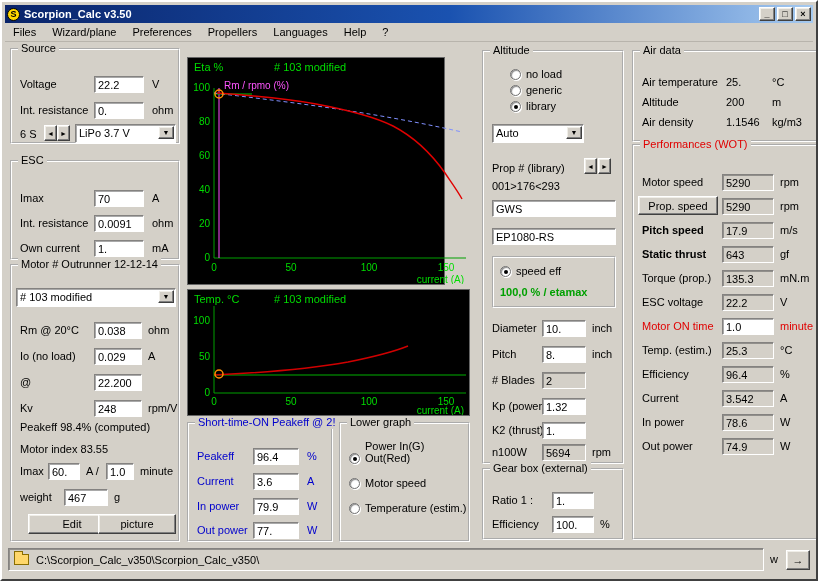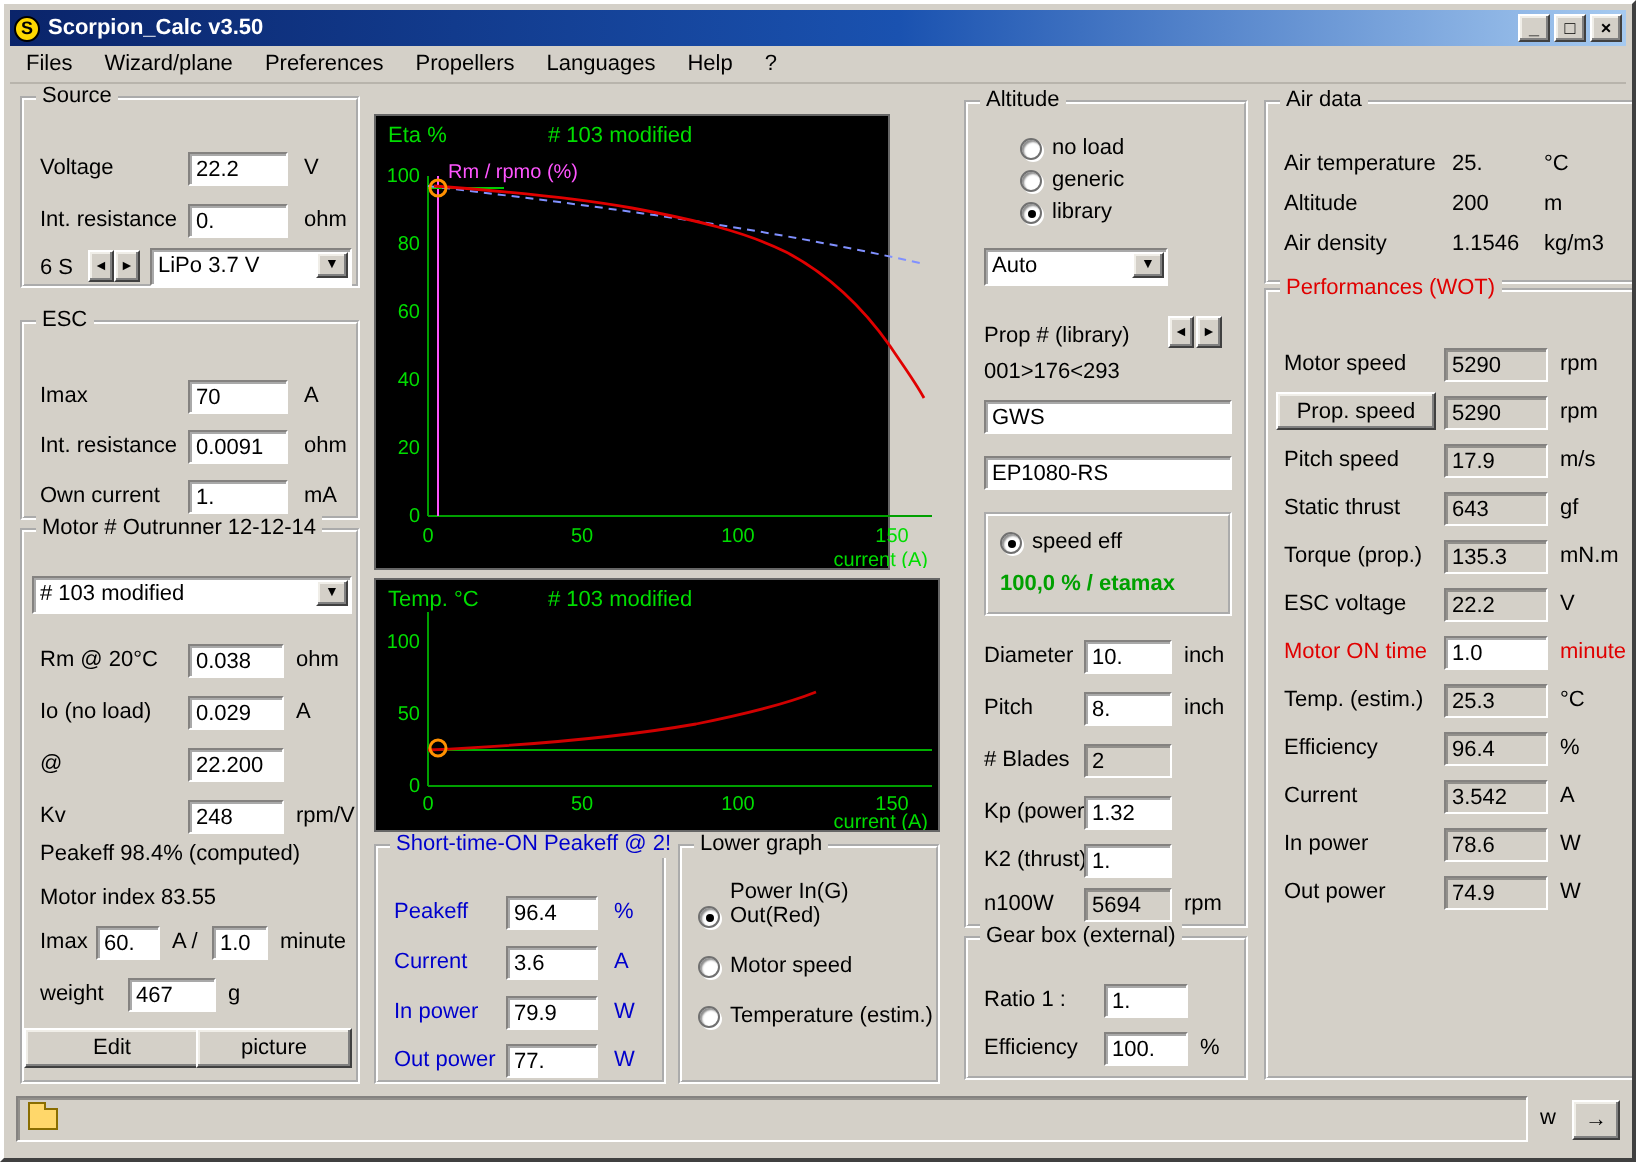--- a/index.html
+++ b/index.html
@@ -61,21 +61,21 @@
   }
   .radio.checked::after {
     content:""; position:absolute; left:2.5px; top:2.5px; width:4px; height:4px;
     border-radius:50%; background:#000;
   }
   .chart { position:absolute; background:#000; border:1px solid #666; }
   .chart svg { display:block; }
   .blue  { color:#0000cc; }
   .red   { color:#e00000; }
   .green { color:#00a000; font-weight:bold; }
-  .bold  { font-weight:normal; }
+  .bold  { font-weight:bold; }
   .statuspanel {
     position:absolute; left:6px; top:546px; width:756px; height:23px;
     display:flex; align-items:center; gap:7px; padding:0 5px;
   }
   .folder { width:15px; height:11px; background:#ffd76a; border:1px solid #8a6d00; position:relative; flex:0 0 auto; }
   .folder::before {
     content:""; position:absolute; top:-4px; left:-1px; width:7px; height:3px;
     background:#ffd76a; border:1px solid #8a6d00; border-bottom:none;
   }
 </style>
@@ -154,21 +154,21 @@
     <span class="lbl" style="left:8px;top:155px">Peakeff  98.4% (computed)</span>
     <span class="lbl" style="left:8px;top:177px">Motor index  83.55</span>
     <span class="lbl" style="left:8px;top:199px">Imax</span>
     <span class="field sunken" style="left:36px;top:197px;width:32px">60.</span>
     <span class="lbl" style="left:74px;top:199px">A /</span>
     <span class="field sunken" style="left:94px;top:197px;width:28px">1.0</span>
     <span class="lbl" style="left:128px;top:199px">minute</span>
     <span class="lbl" style="left:8px;top:225px">weight</span>
     <span class="field sunken" style="left:52px;top:223px;width:44px">467</span>
     <span class="lbl" style="left:102px;top:225px">g</span>
-    <span class="btn" style="position:absolute;left:0;top:248px;width:88px;height:20px">Edit</span>
+    <span class="btn" style="position:absolute;left:16px;top:248px;width:88px;height:20px">Edit</span>
     <span class="btn" style="position:absolute;left:86px;top:248px;width:78px;height:20px">picture</span>
   </div>
 
   <div class="chart" style="left:185px;top:55px;width:258px;height:228px">
     <svg width="281" height="226" viewBox="0 0 281 226">
       <text x="6" y="13" fill="#00dd00" font-size="11">Eta %</text>
       <text x="86" y="13" fill="#00dd00" font-size="11"># 103 modified</text>
       <text x="36" y="31" fill="#ff55ff" font-size="10">Rm / rpmo (%)</text>
       <line x1="26" y1="30" x2="26" y2="200" stroke="#00a000"></line>
       <line x1="26" y1="200" x2="278" y2="200" stroke="#00a000"></line>
@@ -361,19 +361,20 @@
     <span class="lbl" style="left:146px;top:270px">W</span>
 
     <span class="lbl" style="left:8px;top:294px">Out power</span>
     <span class="field sunken gray" style="left:88px;top:292px;width:52px">74.9</span>
     <span class="lbl" style="left:146px;top:294px">W</span>
 
   </div>
 
   <div class="statuspanel sunken gray">
     <span class="folder"></span>
+    <span>C:\Scorpion_Calc_v350\Scorpion_Calc_v350\</span>
   </div>
   <span class="lbl" style="left:768px;top:551px;position:absolute">w</span>
   <span class="btn" style="position:absolute;left:784px;top:548px;width:24px;height:20px">
     <span>→</span>
   </span>
 
 </div>
 
 </body></html>

